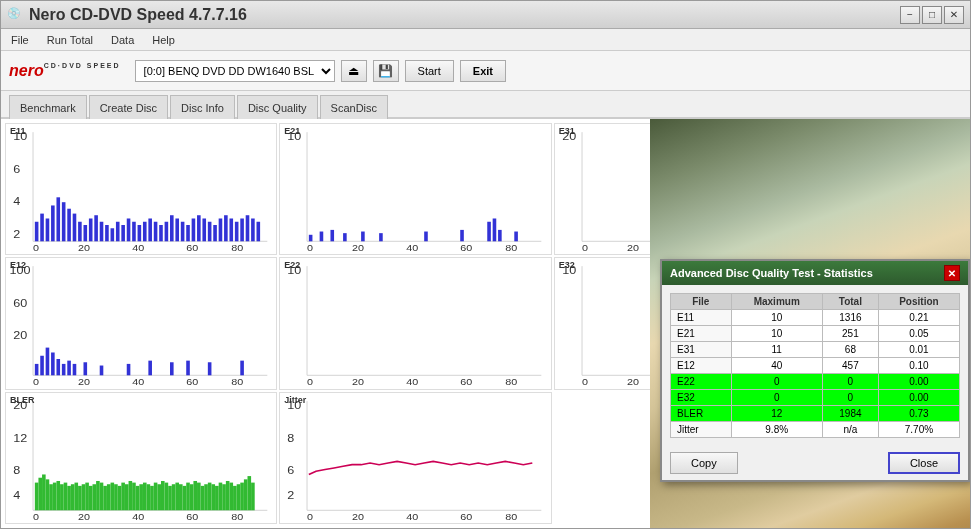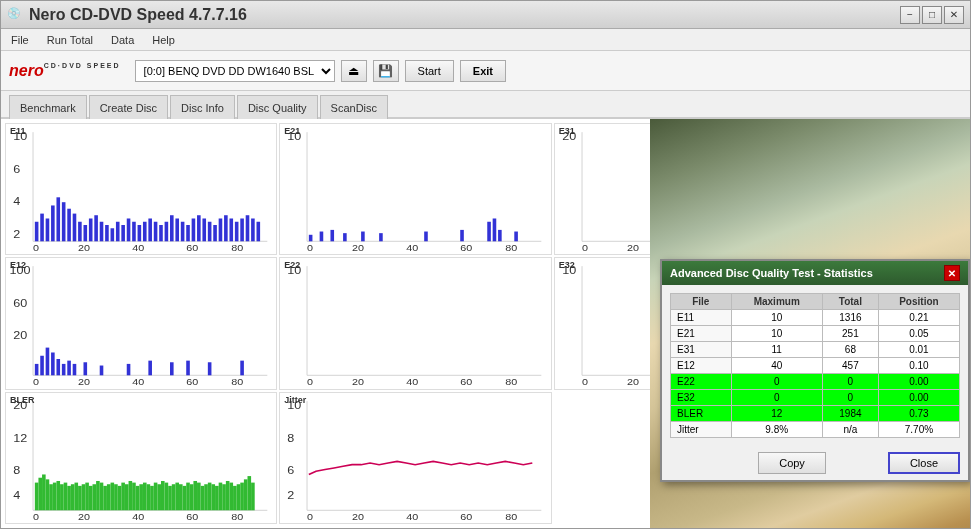--- a/index.html
+++ b/index.html
@@ -66,21 +66,21 @@
     .stats-title-bar { background: linear-gradient(to bottom, #3c7a3c, #2d5a2d); color: white; padding: 4px 8px; display: flex; align-items: center; justify-content: space-between; font-size: 11px; font-weight: bold; }
     .stats-close-btn { width: 16px; height: 16px; background: #cc0000; border: 1px solid #800; color: white; font-size: 10px; cursor: pointer; display: flex; align-items: center; justify-content: center; }
     .stats-content { padding: 8px; }
     .stats-table { width: 100%; border-collapse: collapse; font-size: 10px; }
     .stats-table th { background: #d0d0d0; border: 1px solid #bbb; padding: 2px 6px; text-align: center; font-weight: bold; color: #333; }
     .stats-table td { border: 1px solid #bbb; padding: 2px 6px; text-align: center; background: white; }
     .stats-table tr:nth-child(5) td { background: #00ff00; }
     .stats-table tr:nth-child(6) td { background: #00ff00; }
     .stats-table tr:nth-child(7) td { background: #00ff00; }
     .stats-table td.row-label { text-align: left; background: #f8f8f8; }
-    .stats-buttons { display: flex; justify-content: flex-end; gap: 22px; padding: 6px 8px; }
+    .stats-buttons { display: flex; justify-content: space-between; gap: 10px; padding: 6px 8px; }
     .stats-btn { padding: 3px 20px; border: 1px solid #aaa; background: linear-gradient(to bottom, #f8f8f8, #e0e0e0); cursor: pointer; font-size: 11px; }
     .stats-btn.default { border: 2px solid #4444cc; margin-left: 40px; }
     
     .cat-img { position: absolute; right: 0; top: 0; width: 320px; height: 529px; background: linear-gradient(135deg, #8a9a7a 0%, #c4b896 30%, #e8d9b8 50%, #b8a880 70%, #9a8870 100%); z-index: 0; }
     
     .main-content { display: flex; flex: 1; position: relative; overflow: hidden; }
   </style>
 </head>
 <body>
 

